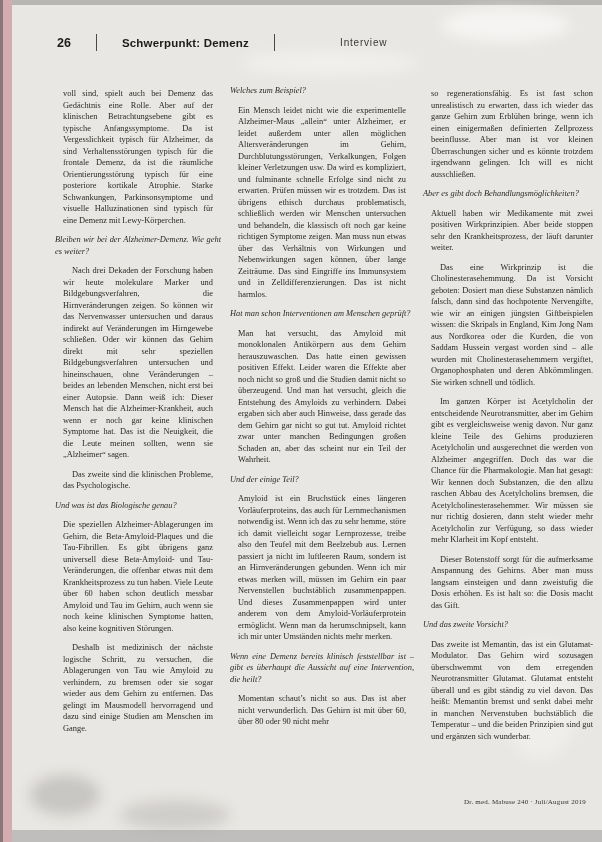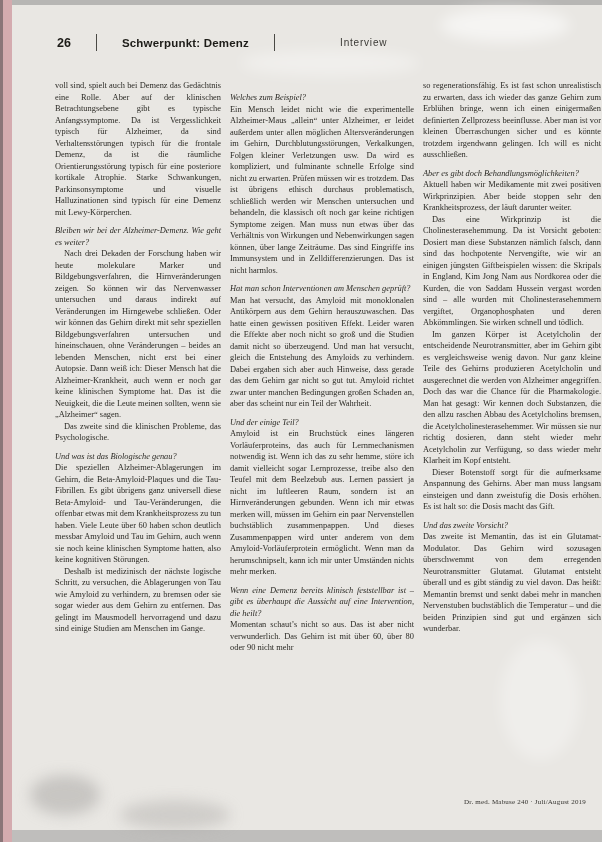--- a/index.html
+++ b/index.html
@@ -32,24 +32,24 @@
   .hdr-sep{width:1px;height:17px;background:#4a4945;}
   .hdr-section{font-size:11.5px;font-weight:bold;letter-spacing:.2px;}
   .hdr-rubric{font-size:10px;letter-spacing:.8px;color:#3a3935;padding-left:40px;}
 
   .cols{position:absolute;left:55px;top:80px;width:546px;display:flex;gap:9px;}
   .col{color:var(--ink,#2b2a25);font-size:8.4px;line-height:11.5px;text-align:justify;
        hyphens:auto;-webkit-hyphens:auto;}
   .col:nth-child(1){width:166px;}
   .col:nth-child(2){width:184px;}
   .col:nth-child(3){width:178px;}
-  .p{margin:0;text-indent:0;}
+  .p{margin:8px;text-indent:0;}
   .p.ind{text-indent:9px;}
   .q{margin:7px 0 0 0;font-style:italic;}
-  .q:first-child{margin-top:12px;}
+  .q:first-child{margin-top:5px;}
 
   .pg-footer{
     position:absolute;right:16px;top:798px;
     font-size:7px;color:#34332f;letter-spacing:.2px;
   }
 </style>
 </head>
 <body>
 
 <div class="scan">

